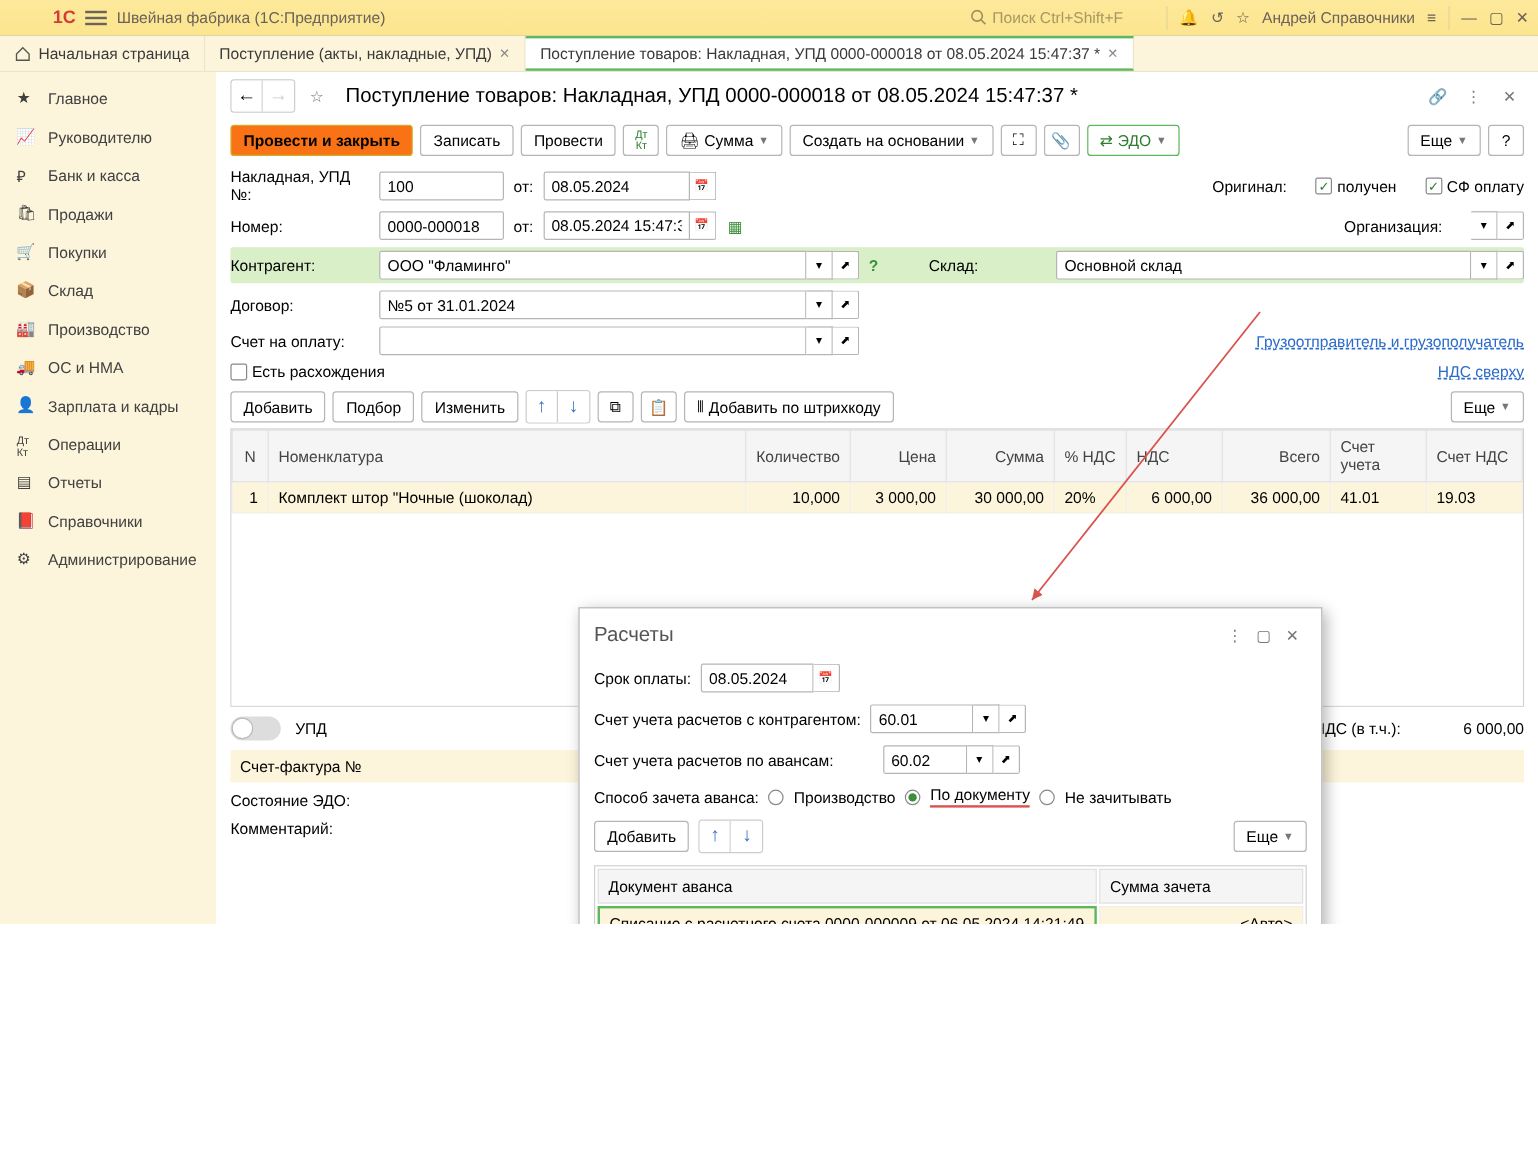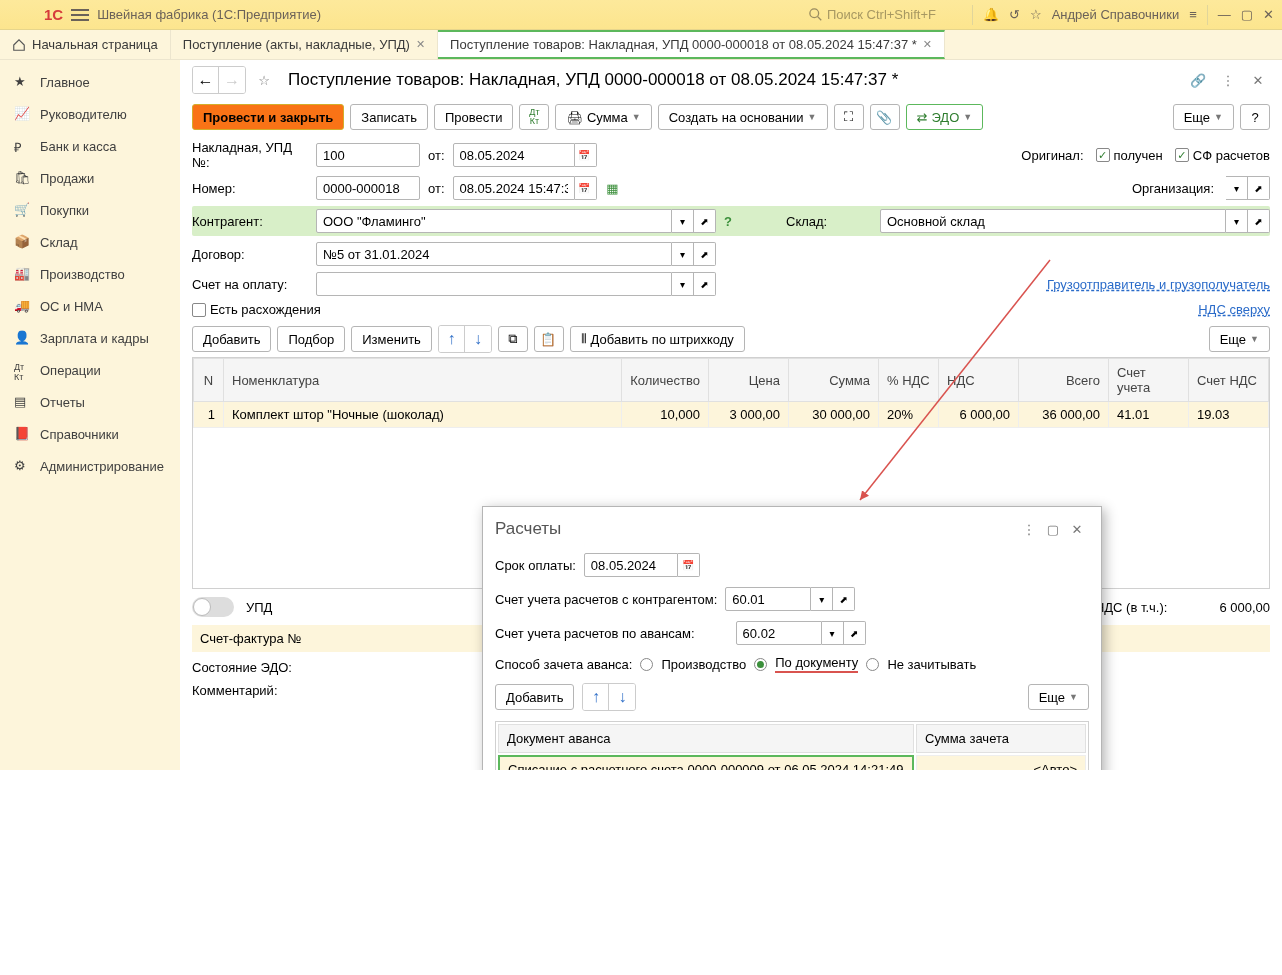--- a/index.html
+++ b/index.html
@@ -39,21 +39,21 @@
 .btn-icon { width: 30px; height: 26px; border: 1px solid #b5b5b5; border-radius: 3px; background: #fff; display: inline-flex; align-items: center; justify-content: center; cursor: pointer; }
 .form-rows { display: flex; flex-direction: column; gap: 6px; margin-bottom: 8px; }
 .form-row { display: flex; align-items: center; gap: 8px; }
 .form-label { width: 116px; font-size: 13px; }
 .form-row.hl { background: #d8efc8; padding: 3px 0; border-radius: 2px; }
 .input { height: 24px; border: 1px solid #b5b5b5; border-radius: 2px; padding: 0 6px; background: #fff; }
 .input-grp { display: inline-flex; }
 .input-grp .input { border-radius: 2px 0 0 2px; }
 .input-grp .mini { width: 22px; height: 24px; border: 1px solid #b5b5b5; border-left: none; background: #fff; display: flex; align-items: center; justify-content: center; font-size: 10px; cursor: pointer; }
 .input-grp .mini:last-child { border-radius: 0 2px 2px 0; }
-.right-col { margin-left: auto; display: flex; align-items: center; gap: 12px; }
+.right-col { margin-left: auto; display: flex; align-items: center; gap: 24px; }
 .link { color: #2a6bc9; text-decoration: underline dashed; cursor: pointer; }
 .link.red { border-bottom: 2px solid #d9534f; text-decoration: none; border-bottom-style: solid; padding-bottom: 1px; }
 .chk { display: inline-flex; align-items: center; gap: 4px; }
 .chk-box { width: 14px; height: 14px; border: 1px solid #888; border-radius: 2px; display: inline-flex; align-items: center; justify-content: center; color: #2e7d2e; font-size: 11px; background: #fff; }
 .table-toolbar { display: flex; align-items: center; gap: 6px; margin-bottom: 0; }
 .table-wrap { border: 1px solid #d0d0d0; margin-top: 4px; }
 .table { width: 100%; border-collapse: collapse; }
 .table th { background: #f5f5f5; border: 1px solid #e0e0e0; padding: 6px 8px; text-align: left; font-weight: normal; color: #444; }
 .table td { border: 1px solid #eee; padding: 5px 8px; background: #fdf5db; }
 .table .num { text-align: right; }
@@ -233,21 +233,21 @@
             <span class="mini">📅</span>
           </div>
         <div class="right-col">
           <span>Оригинал:</span>
           <span class="chk">
               <span class="chk-box">✓</span>
               <span>получен</span>
             </span>
           <span class="chk">
               <span class="chk-box">✓</span>
-              <span>СФ расчетов</span>
+              <span>СФ оплату</span>
             </span>
         </div>
       </div>
       <div class="form-row">
         <span class="form-label">Номер:</span>
         <input class="input" style="width: 104px;" value="0000-000018">
         <span>от:</span>
         <div class="input-grp">
             <input class="input" style="width: 122px;" value="08.05.2024 15:47:37">
             <span class="mini">📅</span>
@@ -411,21 +411,21 @@
           <span>Счет учета расчетов с контрагентом:</span>
           <div class="input-grp">
               <input class="input" style="width: 86px;" value="60.01">
               <span class="mini">▾</span>
               <span class="mini">⬈</span>
             </div>
         </div>
         <div class="popup-row">
           <span>Счет учета расчетов по авансам:</span>
           <div class="input-grp" style="margin-left:33px">
-              <input class="input" style="width: 86px;" value="60.02">
+              <input class="input" style="width: 70px;" value="60.02">
               <span class="mini">▾</span>
               <span class="mini">⬈</span>
             </div>
         </div>
         <div class="popup-row">
           <span>Способ зачета аванса:</span>
           <span class="radio"></span>
             <span>Производство</span>
           <span class="radio on"></span>
             <span class="underline-red">По документу</span>

